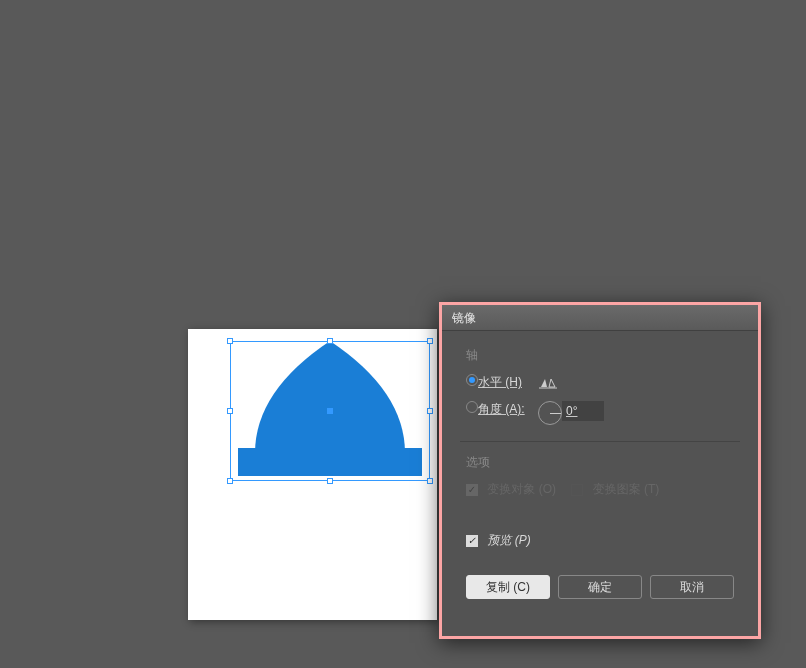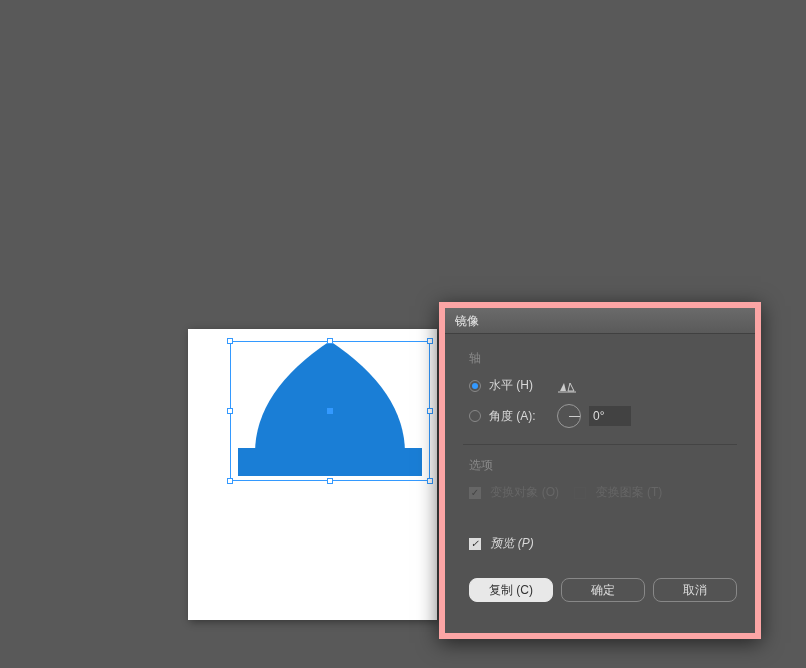--- a/index.html
+++ b/index.html
@@ -73,21 +73,21 @@
       background: #1a7ed6;
     }
     
     .dialog {
       position: absolute;
       left: 439px;
       top: 302px;
       width: 322px;
       height: 337px;
       background: #535353;
-      border: 6px solid #fca5a5;
+      border: 3px solid #fca5a5;
       box-shadow: 0 4px 20px rgba(0,0,0,0.6);
     }
     .dialog-titlebar {
       height: 26px;
       background: linear-gradient(#6a6a6a, #5a5a5a);
       padding: 5px 10px;
       color: #e8e8e8;
       font-size: 12px;
       border-bottom: 1px solid #404040;
     }
@@ -96,22 +96,22 @@
       color: #c8c8c8;
     }
     .section-label {
       color: #888;
       font-size: 12px;
       margin-bottom: 10px;
     }
     .axis-row {
       margin-bottom: 10px;
       display: flex;
-      align-items: center;
-      gap: 8px;
+      align-items: flex-start;
+      text-decoration: underline;
     }
     .radio {
       width: 12px;
       height: 12px;
       border: 1px solid #888;
       border-radius: 50%;
       display: inline-flex;
       align-items: center;
       justify-content: center;
       flex-shrink: 0;
@@ -187,21 +187,21 @@
     
     .button-row {
       display: flex;
       gap: 8px;
       margin-top: 26px;
       justify-content: flex-start;
     }
     .btn {
       width: 84px;
       height: 24px;
-      border-radius: 8px;
+      border-radius: 3px;
       border: 1px solid #888;
       background: transparent;
       color: #ddd;
       font-size: 12px;
       display: flex;
       align-items: center;
       justify-content: center;
       cursor: pointer;
       text-align: right;
     }

